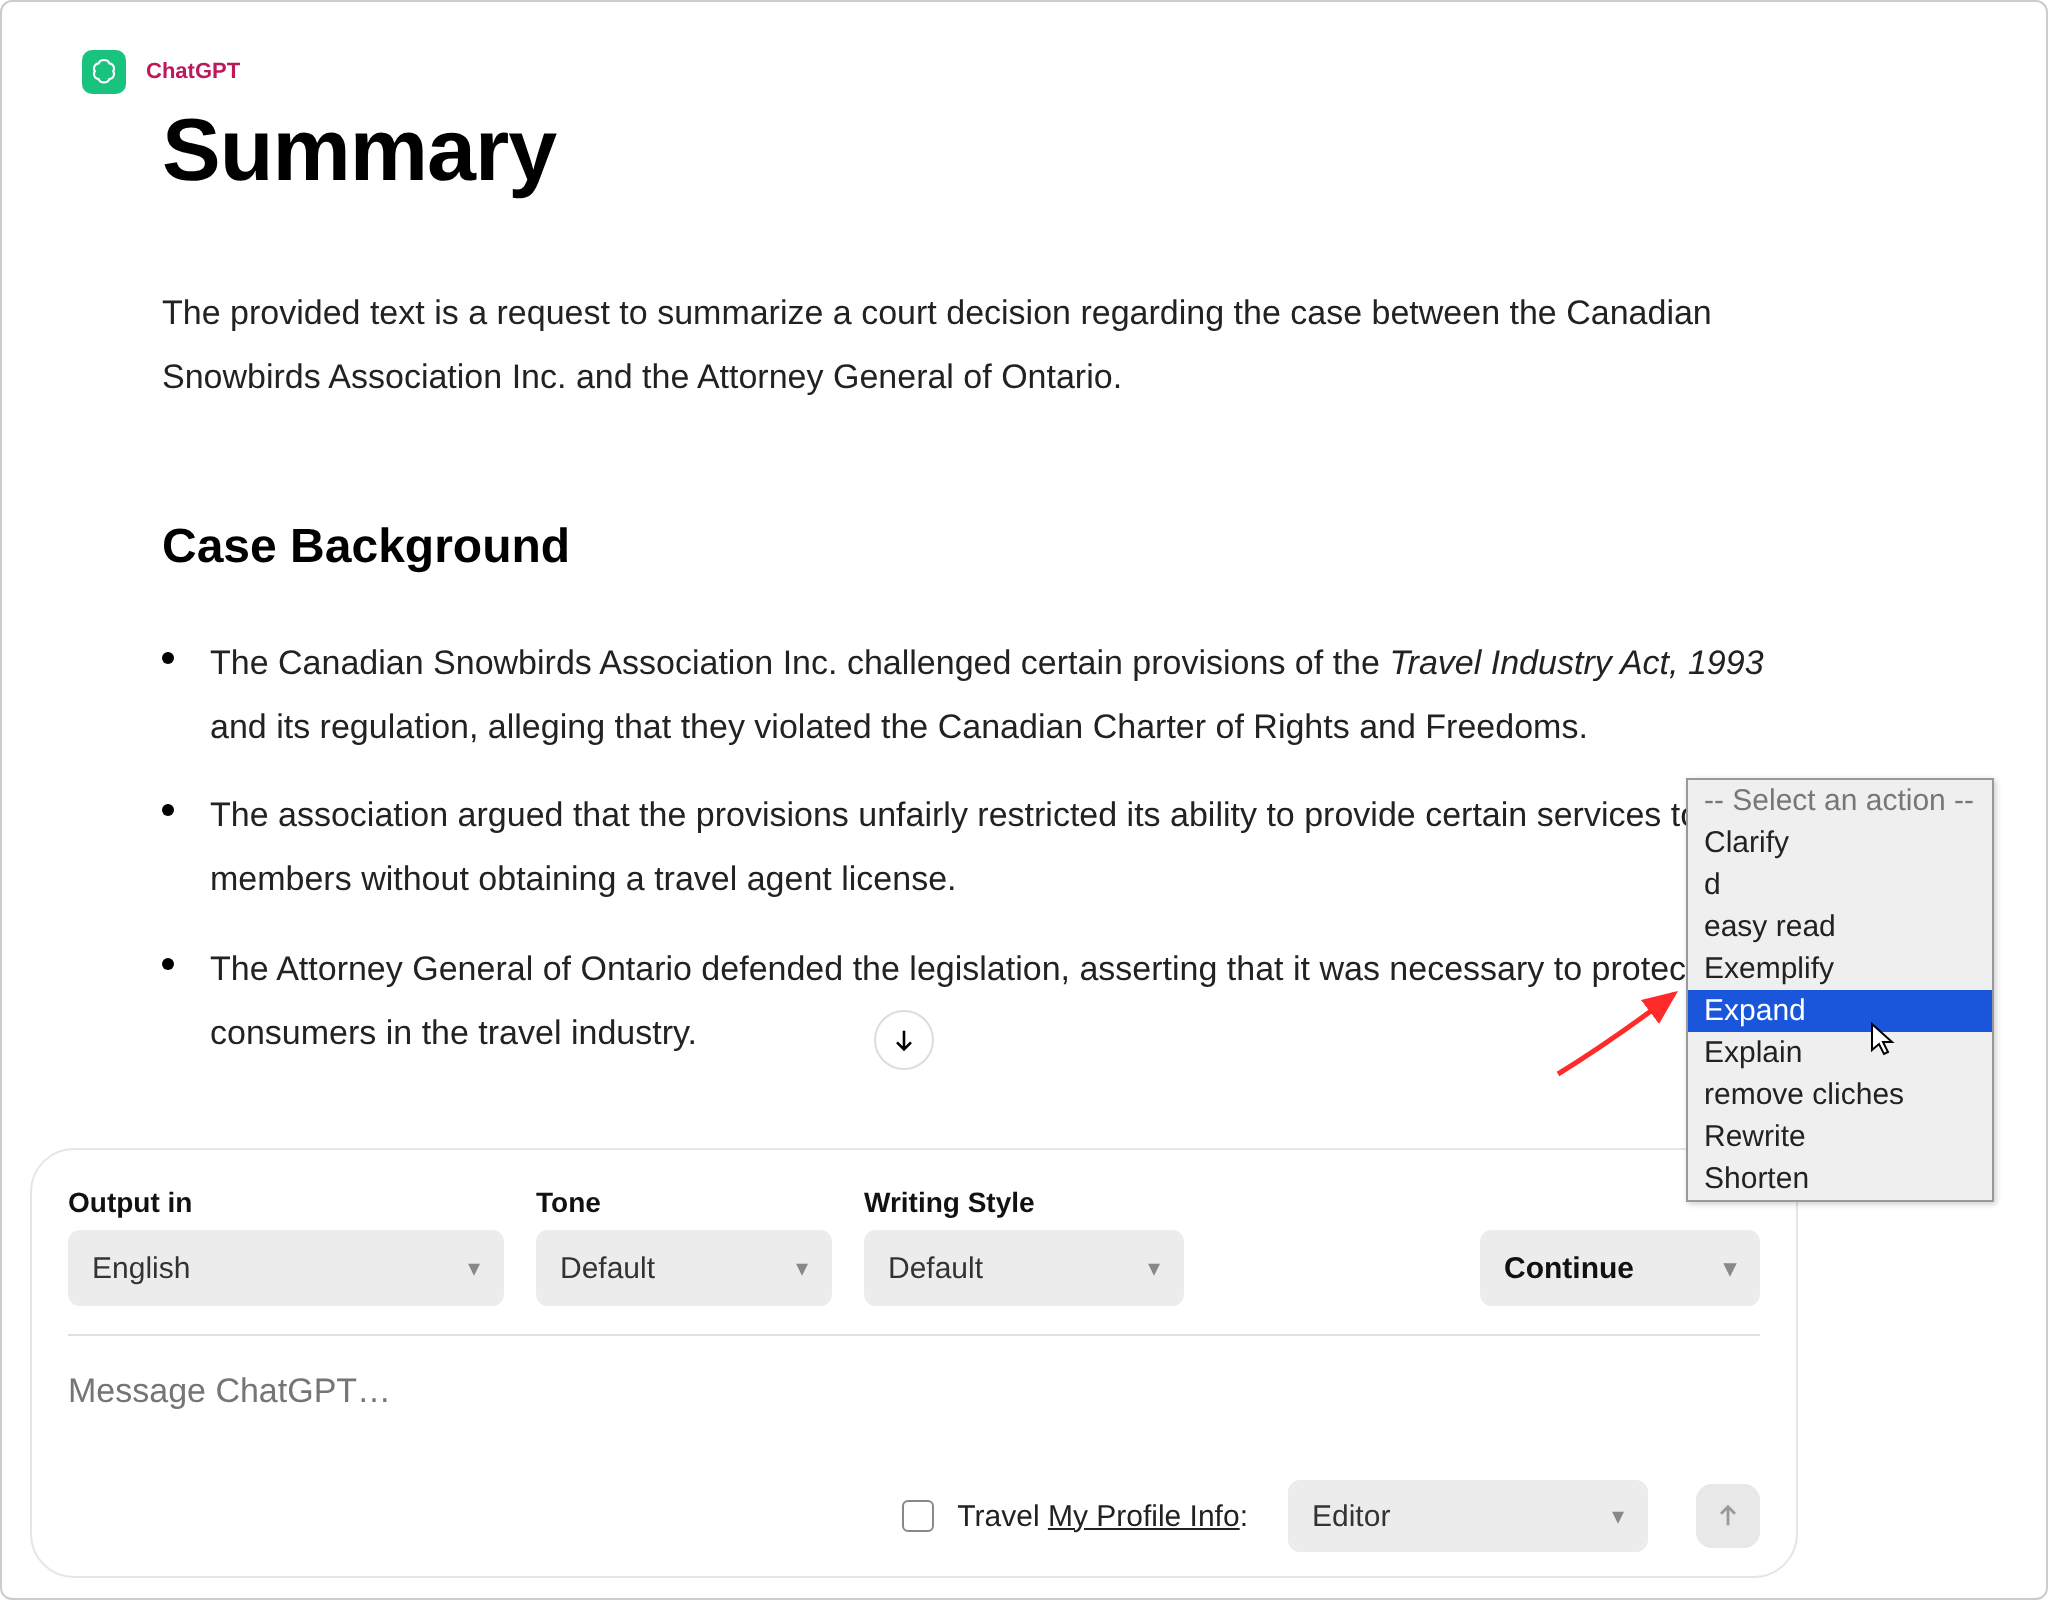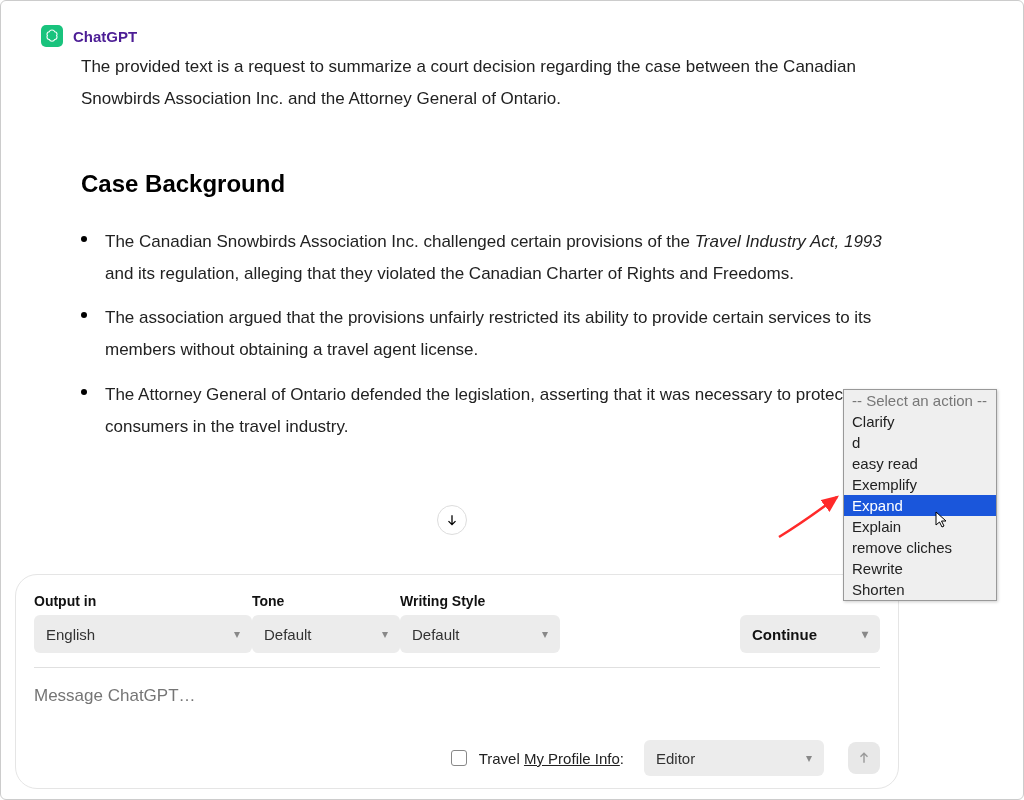--- a/index.html
+++ b/index.html
@@ -1,34 +1,34 @@
 <!DOCTYPE html>
 <html><head>
 <meta charset="utf-8">
 <style>
   * { box-sizing: border-box; margin: 0; padding: 0; font-family: -apple-system, BlinkMacSystemFont, "Segoe UI", Helvetica, Arial, sans-serif; }
   body { background: #fff; width: 1024px; height: 800px; position: relative; border: 1px solid #ccc; border-radius: 6px; }
   .container { padding: 24px 40px 0 40px; }
   .header { display: flex; align-items: center; gap: 10px; margin-bottom: 4px; margin-left: 0px; }
   .logo-wrap { width: 22px; height: 22px; background: #19c37d; border-radius: 5px; display: flex; align-items: center; justify-content: center; }
   .logo-wrap svg { width: 16px; height: 16px; }
-  .brand { font-weight: 700; font-size: 15px; color: #4c1d95; }
+  .brand { font-weight: 700; font-size: 11px; color: #be185d; }
   .title { font-size: 44px; font-weight: 800; letter-spacing: -0.5px; margin-left: 40px; margin-top: 0; margin-bottom: 40px; }
   .intro { margin-left: 40px; font-size: 17px; color: #222; line-height: 1.9; margin-bottom: 54px; max-width: 820px; }
   .section-heading { margin-left: 40px; font-size: 24px; font-weight: 800; margin-bottom: 28px; }
   .bullets { margin-left: 40px; max-width: 810px; }
   .bullet-row { display: flex; margin-bottom: 12px; }
   .bullet-dot { width: 6px; height: 6px; background: #000; border-radius: 50%; margin-top: 10px; margin-right: 18px; flex-shrink: 0; }
   .bullet-text { font-size: 17px; color: #222; line-height: 1.9; }
   .italic { font-style: italic; }
   .scroll-down-btn { position: absolute; left: 436px; top: 504px; width: 30px; height: 30px; border: 1px solid #ddd; border-radius: 50%; display: flex; align-items: center; justify-content: center; background: #fff; }
   .scroll-down-btn svg { width: 14px; height: 14px; }
 
   .bottom-panel { position: absolute; left: 14px; right: 124px; bottom: 10px; border: 1px solid #e5e5e5; border-radius: 22px; padding: 18px 18px 12px 18px; background: #fff; }
-  .controls-row { display: flex; gap: 0; align-items: flex-end; border-bottom: 1px solid #e0e0e0; padding-bottom: 14px; }
+  .controls-row { display: flex; gap: 16px; align-items: flex-end; border-bottom: 1px solid #e0e0e0; padding-bottom: 14px; }
   .control-group { display: flex; flex-direction: column; gap: 6px; }
   .control-label { font-size: 14px; font-weight: 700; color: #111; }
   .select-box { height: 38px; background: #ececec; border-radius: 6px; display: flex; align-items: center; justify-content: space-between; padding: 0 12px; font-size: 15px; color: #333; }
   .select-box.output { width: 218px; }
   .select-box.tone { width: 148px; }
   .select-box.style { width: 160px; }
   .continue-wrap { margin-left: auto; }
   .continue-btn { height: 38px; width: 140px; background: #ececec; border-radius: 6px; display: flex; align-items: center; justify-content: space-between; padding: 0 12px; font-size: 15px; font-weight: 700; color: #111; }
   .chevron { color: #888; font-size: 12px; }
   .message-row { padding: 18px 0 10px 0; }
@@ -53,20 +53,21 @@
 
 <div class="container">
   <div class="header">
     <div class="logo-wrap">
       <svg viewBox="0 0 24 24" fill="none" stroke="#fff" stroke-width="1.6">
         <path d="M12 3c2 0 3.5 1 4 2.5 2 .2 3.5 1.8 3.5 3.8 0 .8-.2 1.5-.6 2.1.4.6.6 1.3.6 2.1 0 2-1.5 3.6-3.5 3.8-.5 1.5-2 2.5-4 2.5s-3.5-1-4-2.5c-2-.2-3.5-1.8-3.5-3.8 0-.8.2-1.5.6-2.1-.4-.6-.6-1.3-.6-2.1 0-2 1.5-3.6 3.5-3.8.5-1.5 2-2.5 4-2.5z"></path>
       </svg>
     </div>
     <div class="brand">ChatGPT</div>
   </div>
+  <h1 class="title">Summary</h1>
   <p class="intro">The provided text is a request to summarize a court decision regarding the case between the Canadian Snowbirds Association Inc. and the Attorney General of Ontario.</p>
   <h2 class="section-heading">Case Background</h2>
   <div class="bullets">
     <div class="bullet-row">
       <div class="bullet-dot"></div>
       <div class="bullet-text"><span>The Canadian Snowbirds Association Inc. challenged certain provisions of the </span><span class="italic">Travel Industry Act, 1993</span><span> and its regulation, alleging that they violated the Canadian Charter of Rights and Freedoms.</span></div>
     </div>
     <div class="bullet-row">
       <div class="bullet-dot"></div>
       <div class="bullet-text">The association argued that the provisions unfairly restricted its ability to provide certain services to its members without obtaining a travel agent license.</div>

